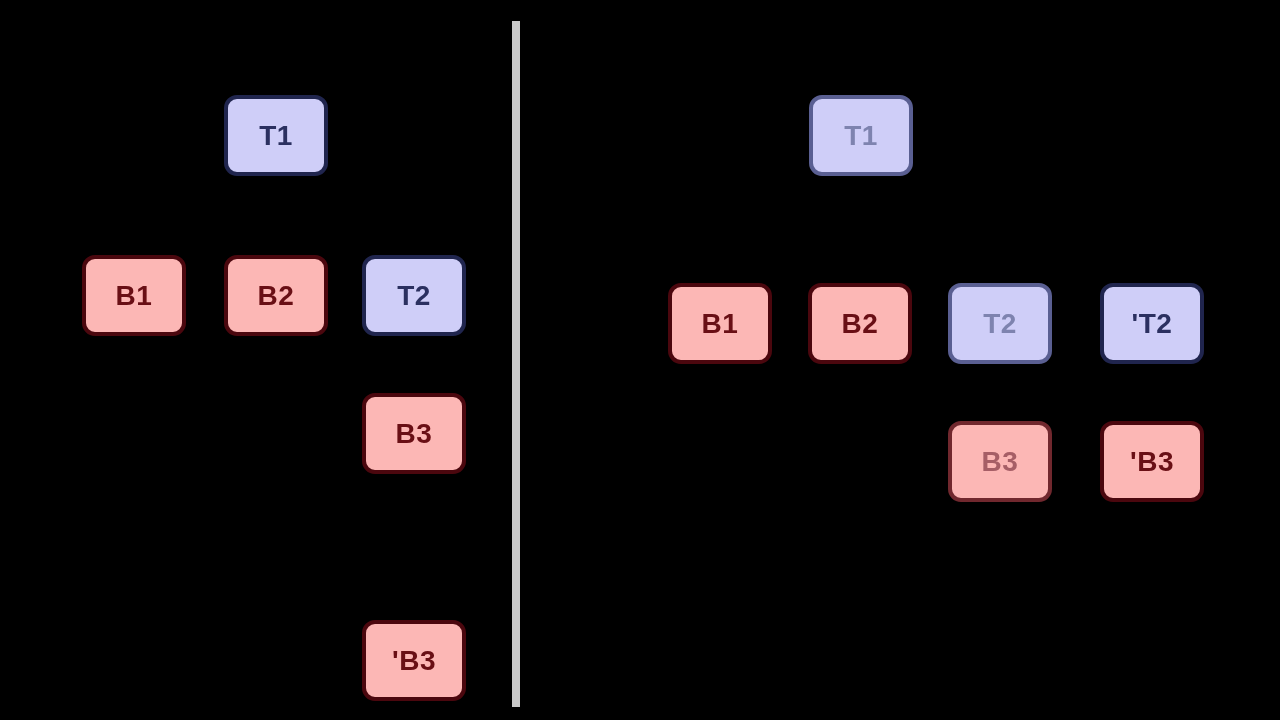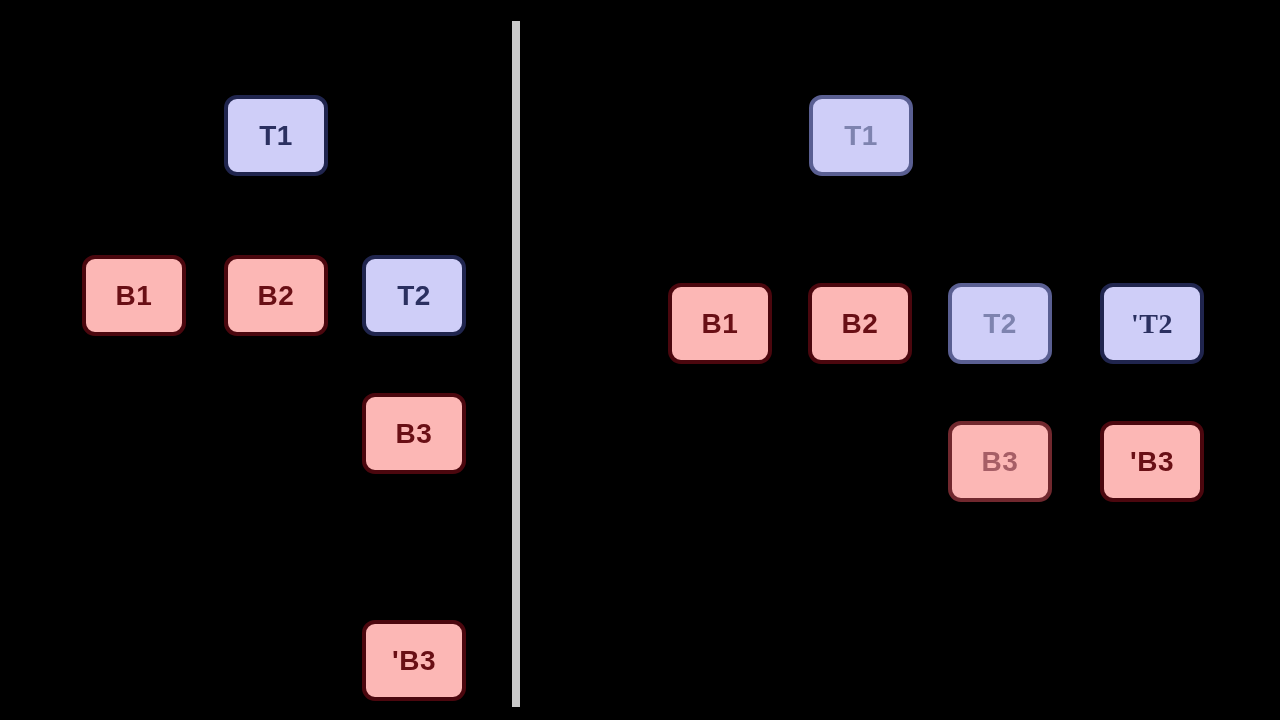--- a/index.html
+++ b/index.html
@@ -79,17 +79,17 @@
       <div class="node pink" style="left: 212px; top: 255px;">B2</div>
       <div class="node blue" style="left: 350px; top: 255px;">T2</div>
       <div class="node pink" style="left: 350px; top: 393px;">B3</div>
       <div class="node pink" style="left: 350px; top: 620px;">'B3</div>
     </div>
   <div class="panel">
       <div class="node blue faded" style="left: 797px; top: 95px;">T1</div>
       <div class="node pink" style="left: 656px; top: 283px;">B1</div>
       <div class="node pink" style="left: 796px; top: 283px;">B2</div>
       <div class="node blue faded" style="left: 936px; top: 283px;">T2</div>
-      <div class="node blue" style="left: 1088px; top: 283px; font-family: Liberation Serif, serif;">'T2</div>
+      <div class="node blue" style="left: 1088px; top: 283px;">'T2</div>
       <div class="node pink faded" style="left: 936px; top: 421px;">B3</div>
       <div class="node pink" style="left: 1088px; top: 421px;">'B3</div>
     </div>
 </div>
 
 </body></html>

